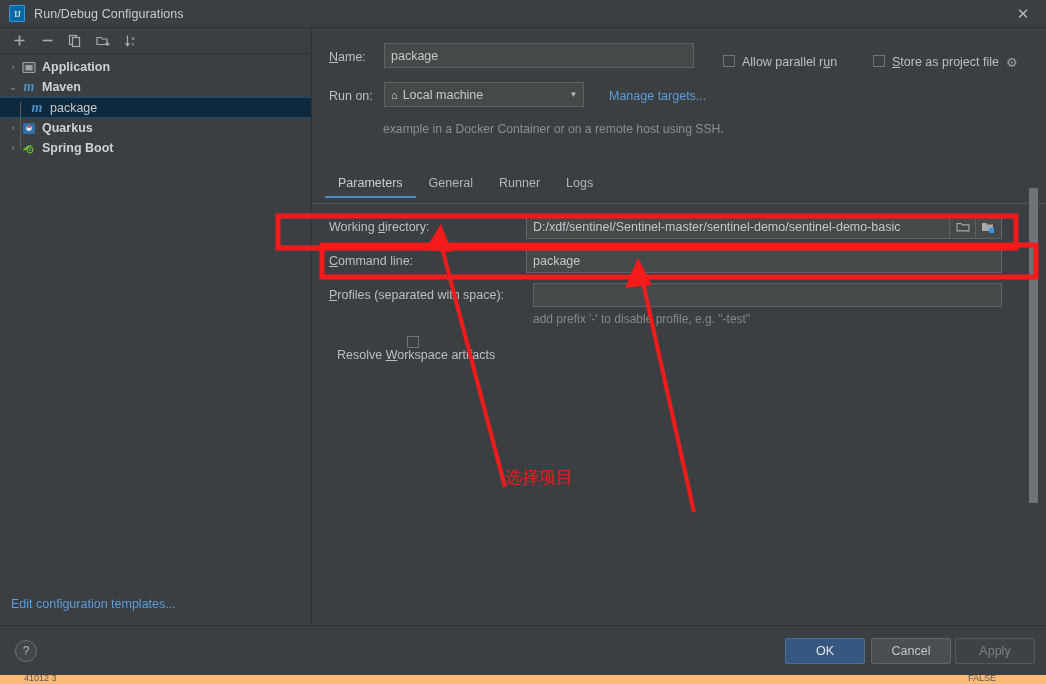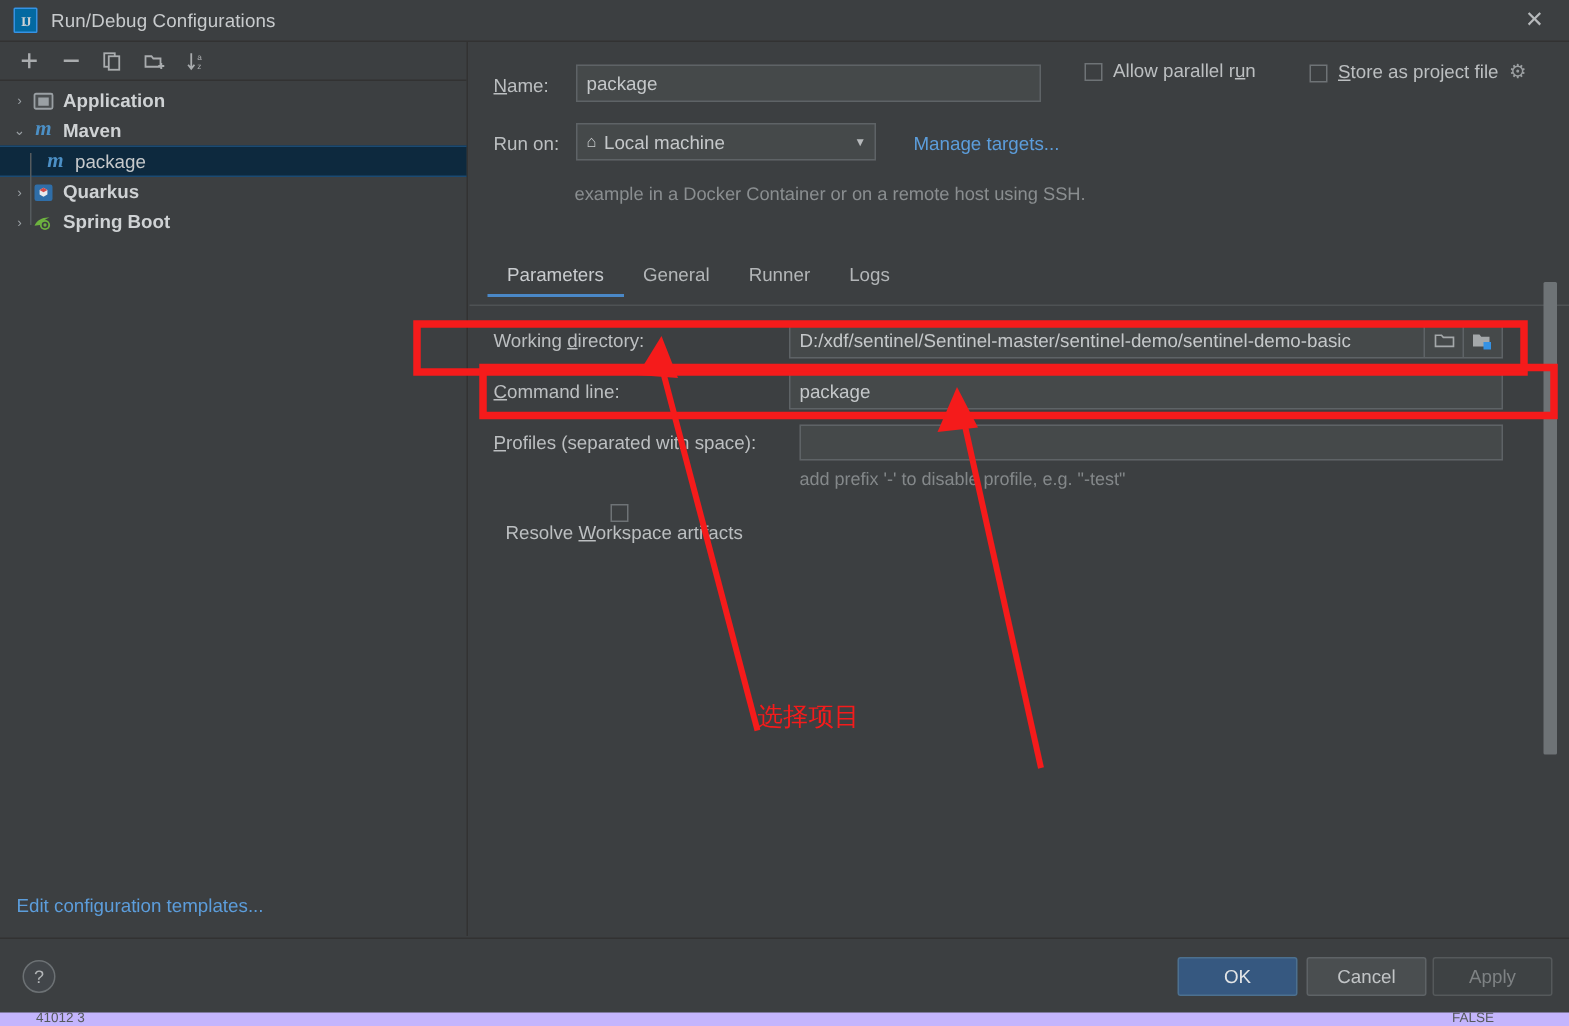--- a/index.html
+++ b/index.html
@@ -103,21 +103,21 @@
   .name-label { position: absolute; left: 16px; top: 22px; }
   .name-input {
     position: absolute; left: 71px; top: 15px;
     width: 310px; height: 25px;
     background: #45494a; border: 1px solid #5e6366;
     color: #c5c8ca; font-size: 12.5px;
     padding: 0 6px; font-family: "Liberation Sans", sans-serif;
     outline: none;
   }
   .cb-row {
-    position: absolute; top: 12px; display: flex; align-items: flex-end;
+    position: absolute; top: 27px; display: flex; align-items: flex-start;
     font-size: 12.5px; color: #bcbfc1;
   }
   .cbox {
     width: 12px; height: 12px; border: 1px solid #6e7376;
     background: #3c3f41; margin-right: 7px; flex: 0 0 12px;
     cursor: pointer;
   }
   .gear {
     margin-left: 7px; color: #9a9ea0; font-size: 13px; cursor: pointer;
   }
@@ -221,21 +221,21 @@
     cursor: pointer;
     font-family: "Liberation Sans", sans-serif;
   }
   .btn-ok { left: 785px; background: #365880; border: 1px solid #4c708f; color: #e3e5e6; }
   .btn-cancel { left: 871px; background: #4a4e50; border: 1px solid #5e6366; color: #c2c5c7; }
   .btn-apply { left: 955px; background: #3e4244; border: 1px solid #55595b; color: #7e8284; }
 
   
   .behind {
     position: absolute; left: 0; top: 675px; width: 1046px; height: 9px;
-    background: #c4b5fd;
+    background: #fdba74;
     font-size: 9px; color: #55595b;
   }
   .behind .bl { position: absolute; left: 24px; top: -2px; }
   .behind .br { position: absolute; right: 50px; top: -2px; }
 
   
   .anno { position: absolute; left: 0; top: 0; width: 1046px; height: 684px; pointer-events: none; }
   .anno-text {
     position: absolute; color: #f51b1b; font-size: 17px;
     font-family: "Liberation Sans", sans-serif; white-space: nowrap;

